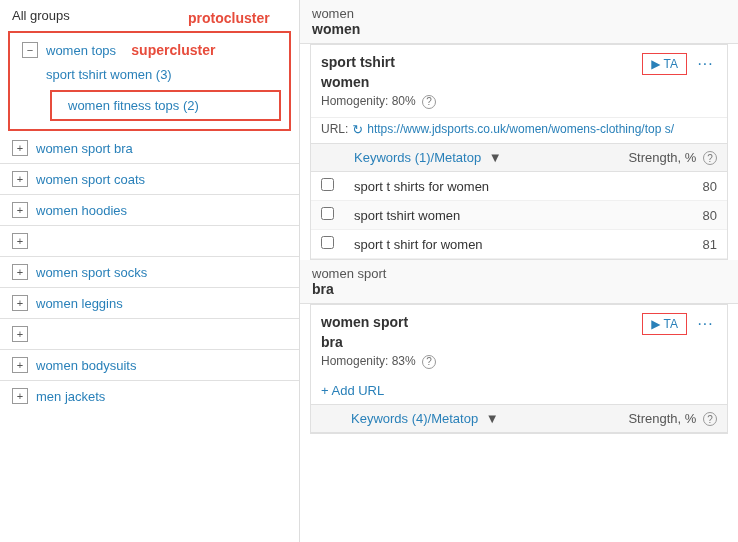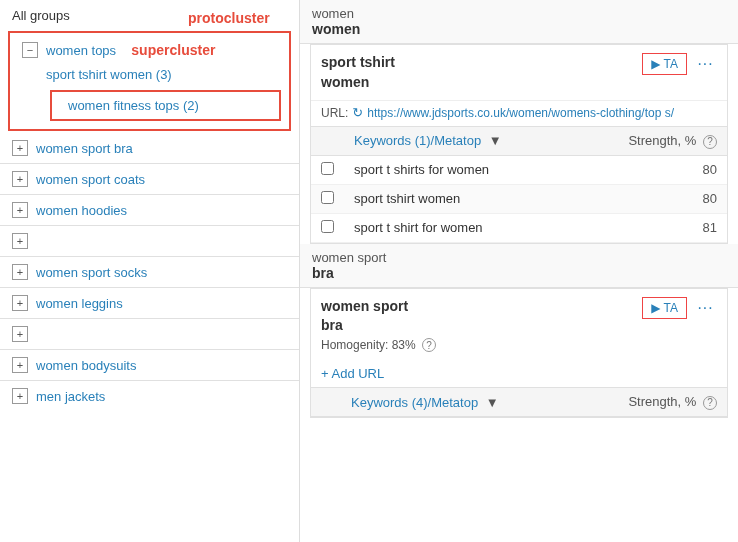--- a/index.html
+++ b/index.html
@@ -292,20 +292,24 @@
     <span>women</span><br>
     <span class="main-word">women</span>
   </div>
 
   <div class="card">
     <div class="card-header">
       <div class="card-title-area">
         <div class="card-title">
           <span>sport tshirt</span><br>
           <span>women</span>
+        </div>
+        <div class="homogeneity">
+          <span>Homogenity: 80%</span>
+          <span class="question-mark">?</span>
         </div>
       </div>
       <div class="card-actions">
         <button class="ta-btn">▶ TA</button>
         <button class="more-btn">···</button>
       </div>
     </div>
     <div class="url-row">
       <span class="url-label">URL:</span>
       <span class="url-refresh">↻</span>

